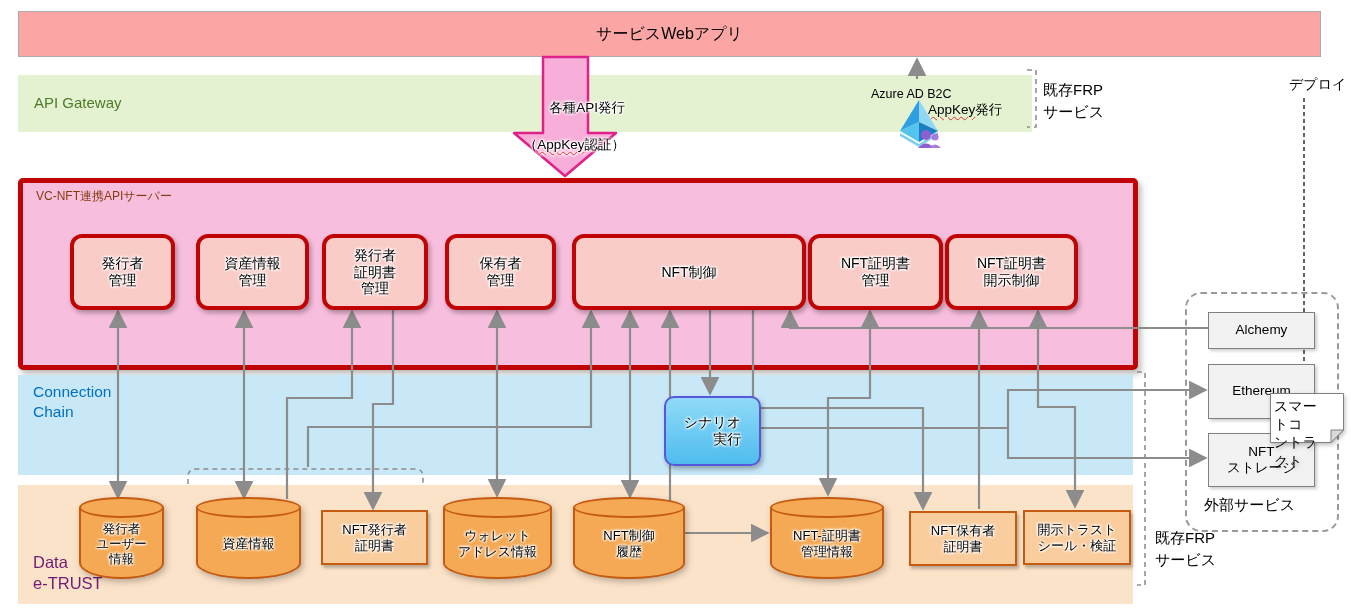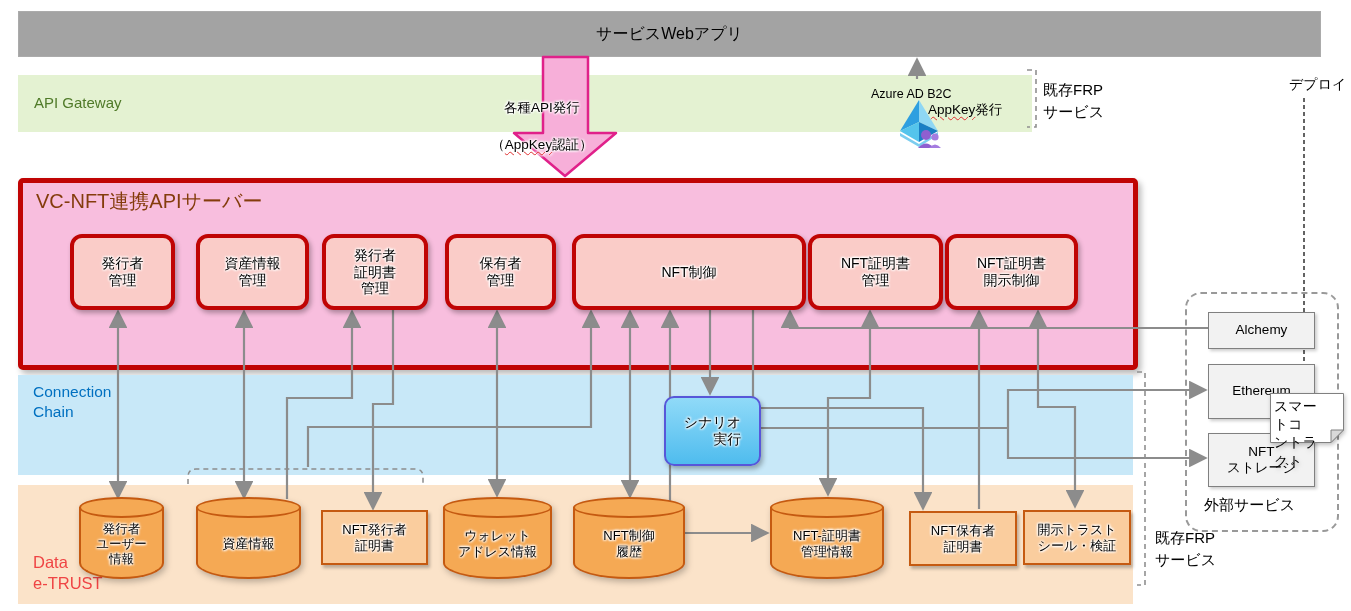--- a/index.html
+++ b/index.html
@@ -3,32 +3,32 @@
 <meta charset="utf-8">
 <style>
   html,body{margin:0;padding:0;}
   body{
     width:1351px;height:611px;position:relative;overflow:hidden;background:#fff;
     font-family:"Liberation Sans","DejaVu Sans",sans-serif;color:#000;
   }
   .abs{position:absolute;}
   .band{position:absolute;}
   .titlebar{
-    left:18px;top:11px;width:1301px;height:44px;background:#a3a3a3;border:1px solid #ABABAB;
+    left:18px;top:11px;width:1301px;height:44px;background:#fca5a5;border:1px solid #ABABAB;
     display:flex;align-items:center;justify-content:center;font-size:16px;
   }
   .greenband{left:18px;top:75px;width:1014px;height:57px;background:#E4F2D2;}
   .serverbox{left:18px;top:178px;width:1110px;height:182px;background:#F8BEDE;border:5px solid #C00404;border-radius:5px;box-shadow:3px 4px 6px rgba(0,0,0,.28);}
   .blueband{left:18px;top:375px;width:1115px;height:100px;background:#C8E8F8;}
   .orangeband{left:18px;top:485px;width:1115px;height:119px;background:#FBE3C9;}
   .lbl{position:absolute;white-space:pre-line;}
   .apigw{left:34px;top:94px;font-size:15px;color:#4F7A28;}
-  .srvtitle{left:36px;top:188px;font-size:20px;color:#843C0C;text-align:center;}
+  .srvtitle{left:36px;top:188px;font-size:12px;color:#843C0C;text-align:center;}
   .ccl{left:33px;top:382px;font-size:15.5px;color:#0070C0;line-height:1.3;}
-  .detrust{left:33px;top:552px;font-size:16.5px;color:#ef4444;line-height:1.25;}
+  .detrust{left:33px;top:552px;font-size:16.5px;color:#701a75;line-height:1.25;}
   .glow{text-shadow:1px 1px 2px #fff,-1px -1px 2px #fff,1px -1px 2px #fff,-1px 1px 2px #fff,0 0 3px #fff;}
   .module{
     position:absolute;background:#FACCC8;border:4px solid #C00404;border-radius:12px;
     display:flex;align-items:center;justify-content:center;text-align:center;
     font-size:14px;line-height:1.18;white-space:pre-line;box-shadow:2px 3px 5px rgba(0,0,0,.3);
   }
   .scenario{
     position:absolute;left:664px;top:396px;width:93px;height:66px;
     background:linear-gradient(#90DAF8,#4FBCEE);border:2px solid #5757D9;border-radius:10px;
     display:flex;align-items:center;justify-content:center;text-align:right;
@@ -47,21 +47,21 @@
   .extbox{
     position:absolute;background:#F2F2F2;border:1px solid #808080;
     display:flex;align-items:center;justify-content:center;text-align:center;
     font-size:13.5px;line-height:1.2;white-space:pre-line;box-shadow:2px 2px 3px rgba(0,0,0,.2);
   }
   .extlabel{left:1204px;top:496px;font-size:15px;}
   .frp{font-size:15px;line-height:1.45;}
   .deploy{left:1289px;top:76px;font-size:14px;}
   .azurelabel{left:871px;top:87px;font-size:12.5px;}
   .appkeyissue{left:928px;top:58px;font-size:13.5px;margin-top:28px;}
-  .apiissue{left:482px;top:81px;width:120px;text-align:center;font-size:13.5px;line-height:1.35;}
+  .apiissue{left:505px;top:81px;width:120px;text-align:right;font-size:13.5px;line-height:1.35;}
   .wavy{text-decoration:underline;text-decoration-style:wavy;text-decoration-color:#E03030;text-decoration-thickness:1px;text-underline-offset:2px;}
   .note{position:absolute;left:1270px;top:393px;width:74px;height:50px;filter:drop-shadow(1px 2px 2px rgba(0,0,0,.25));}
   .note .ntext{position:absolute;left:4px;top:4px;right:18px;font-size:14px;line-height:1.3;white-space:pre-line;}
   svg{display:block;}
   #connectors{position:absolute;left:0;top:0;z-index:5;pointer-events:none;}
   .layer3{position:absolute;left:0;top:0;width:100%;height:100%;z-index:10;}
   .layer0{position:absolute;left:0;top:0;width:100%;height:100%;z-index:1;}
 </style>
 </head>
 <body>

